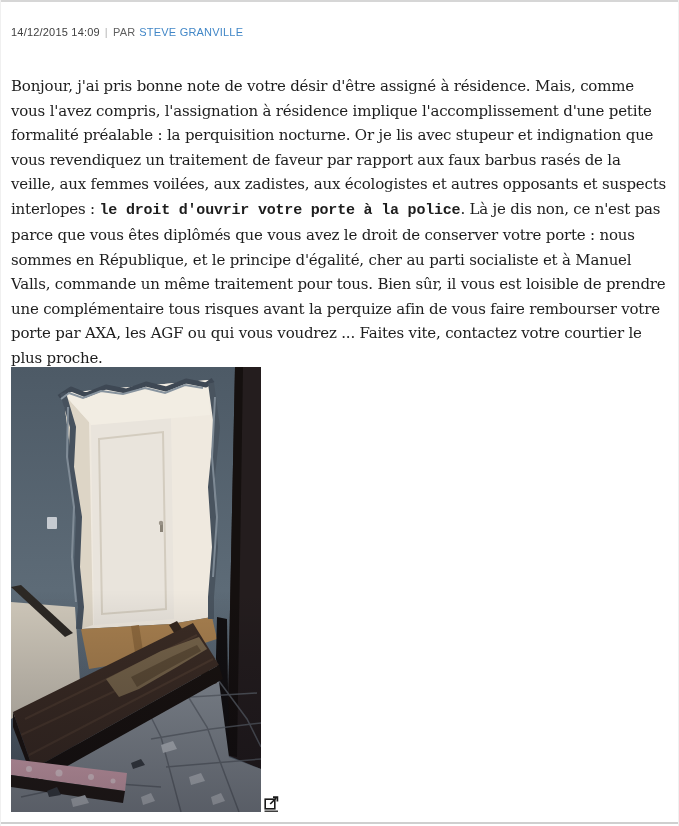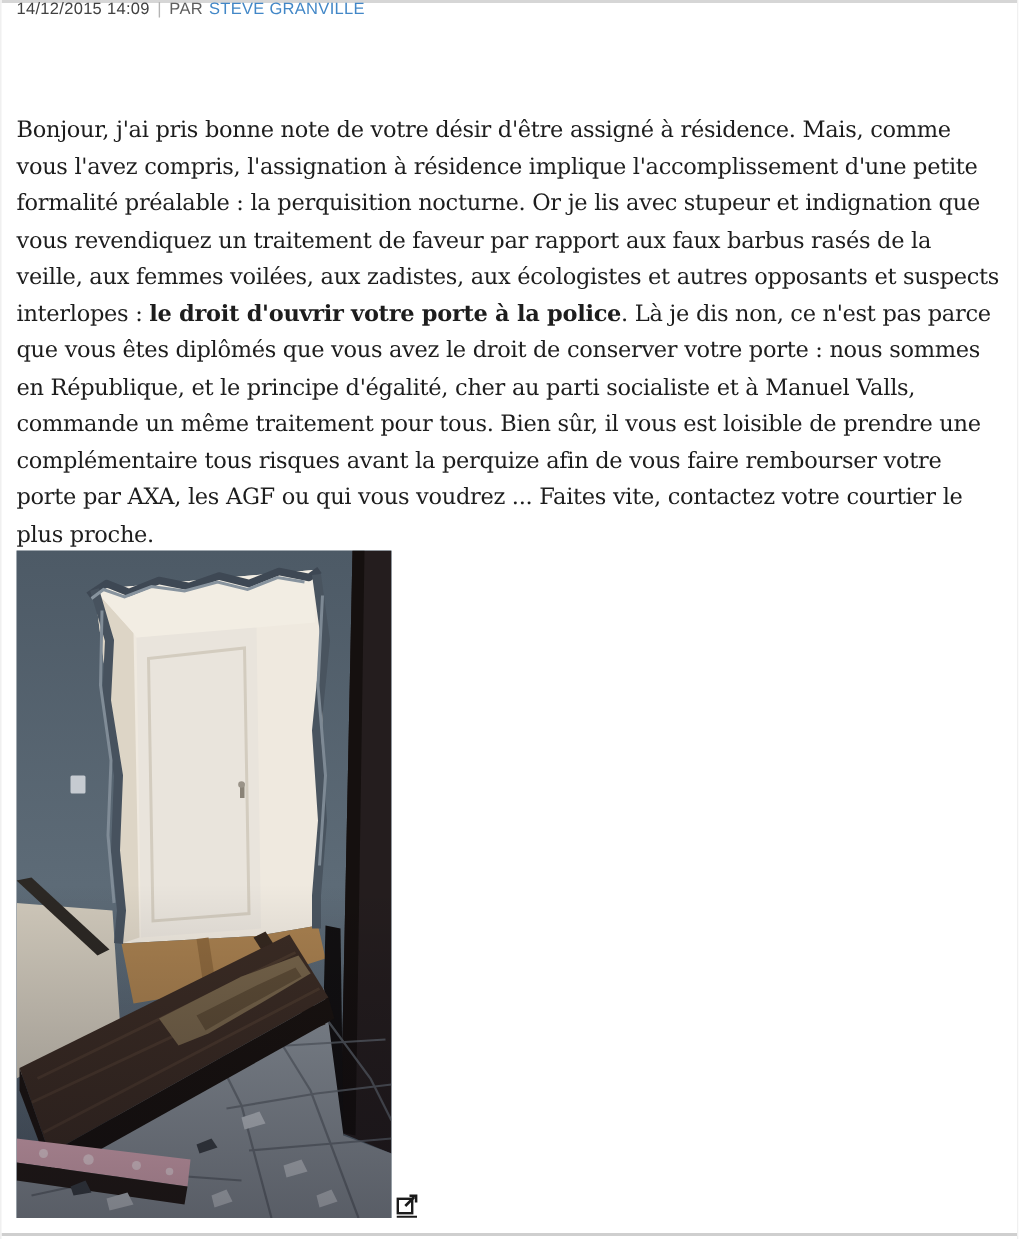--- a/index.html
+++ b/index.html
@@ -11,36 +11,36 @@
     overflow:hidden;
     border-left:1px solid #f0f0f0;
     border-right:1px solid #f0f0f0;
     box-sizing:border-box;
   }
   .rule { position:absolute; left:0; width:679px; height:2px; background:#d6d6d6; }
   .rule.top { top:0; }
   .rule.bottom { top:822px; background:#cfcfcf; }
 
   .header {
-    position:absolute; top:0; left:10px; right:10px;
+    position:absolute; top:26px; left:10px; right:10px;
     font-size:11px; line-height:13px; color:#414141; letter-spacing:0.2px;
     white-space:nowrap;
   }
   .header .sep { color:#b4b4b4; margin:0 5px; }
   .header .par { color:#5f5f5f; margin-right:4px; }
   .header a.author { color:#4287c7; text-decoration:none; }
 
   .body-text {
     position:absolute; top:74px; left:10px; width:657px; margin:0;
     font-family:"DejaVu Serif", serif;
     font-size:15px; letter-spacing:-0.2px;
     line-height:24.5px; color:#1d1d1d;
     text-align:left;
   }
-  .body-text strong { font-weight:bold; }
+  .body-text strong { font-weight:bold;font-family:Liberation Mono, monospace; }
 
   .photo-row {
     position:absolute; top:367px; left:10px;
     display:flex; align-items:flex-end;
   }
   .photo {
     width:250px; height:445px; overflow:hidden; display:block;
     background:#5a6874; cursor:pointer;
   }
   .photo svg { display:block; }

